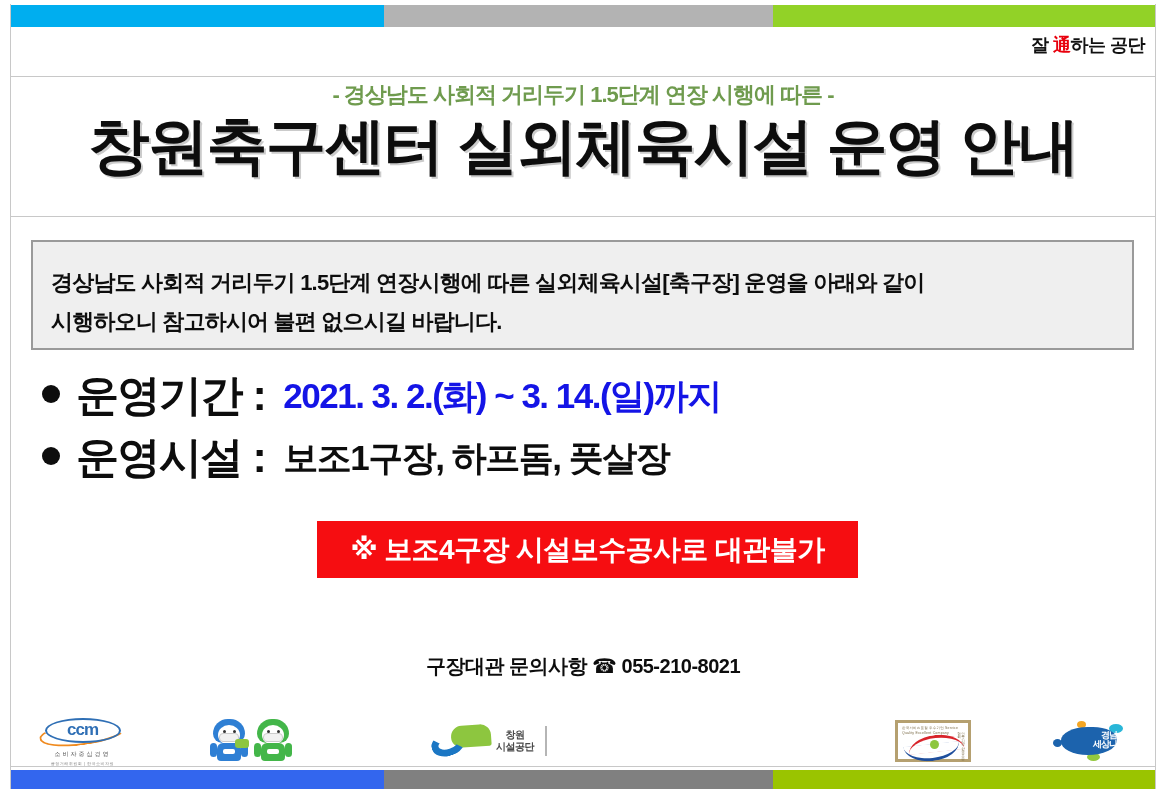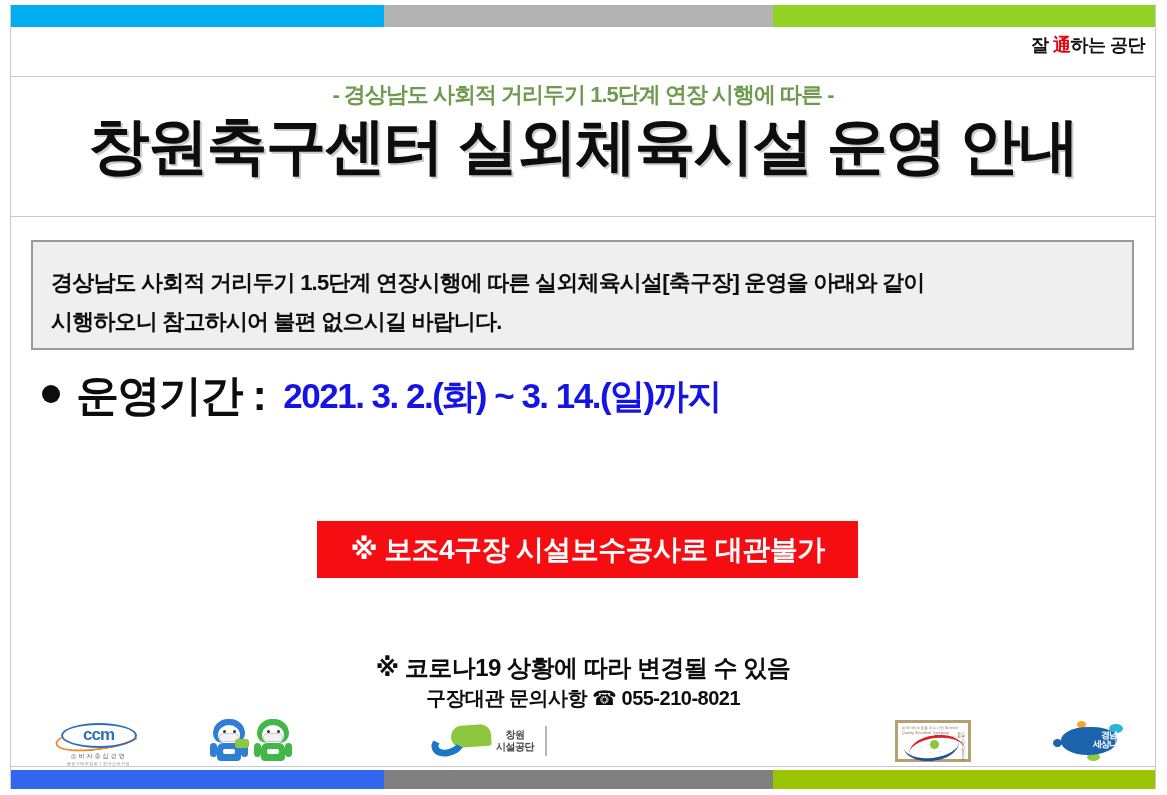--- a/index.html
+++ b/index.html
@@ -123,21 +123,21 @@
     letter-spacing:-0.5px;line-height:1.4;margin-top:0;
   }
 
   
   .logos{
     position:absolute;left:11px;top:716px;width:1144px;height:50px;
   }
   .logo{position:absolute;top:0;height:50px;display:flex;align-items:center;}
 
   
-  .logo-ccm{left:35px;width:105px;flex-direction:column;justify-content:flex-end;}
+  .logo-ccm{left:19px;width:105px;flex-direction:column;justify-content:space-between;}
   .ccm-mark{position:relative;width:92px;height:30px;}
   .ccm-ellipse{
     position:absolute;left:8px;top:2px;width:76px;height:25px;
     border:2px solid #2f6fb5;border-radius:50%;
     box-sizing:border-box;
   }
   .ccm-swoosh{
     position:absolute;left:2px;top:5px;width:88px;height:24px;
     border:2px solid #f08a1e;border-radius:50%;
     border-top-color:transparent;border-right-color:transparent;
@@ -262,28 +262,32 @@
     <div class="notice-line">경상남도 사회적 거리두기 1.5단계 연장시행에 따른 실외체육시설[축구장] 운영을 아래와 같이</div>
     <div class="notice-line">시행하오니 참고하시어 불편 없으시길 바랍니다.</div>
   </div>
 
   <div class="bullets">
     <div class="bullet-row">
       <div class="bullet-dot"></div>
       <div class="bullet-label">운영기간 :</div>
       <div class="bullet-value val-blue">2021. 3. 2.(화) ~ 3. 14.(일)까지</div>
     </div>
+    <div class="bullet-row">
+      <div class="bullet-dot"></div>
+      <div class="bullet-label">운영시설 :</div>
+      <div class="bullet-value val-black">보조1구장, 하프돔, 풋살장</div>
+    </div>
   </div>
 
   <div class="red-banner">
     <div class="red-banner-text">※ 보조4구장 시설보수공사로 대관불가</div>
   </div>
 
   <div class="footnotes">
-    <div class="foot-1">※ 코로나19 상황에 따라 변경될 수 있음</div>
     <div class="foot-2">구장대관 문의사항 ☎ 055-210-8021</div>
   </div>
 
   <div class="rule rule-3"></div>
 
   <div class="logos">
 
     <div class="logo logo-ccm">
       <div class="ccm-mark">
         <div class="ccm-swoosh"></div>

